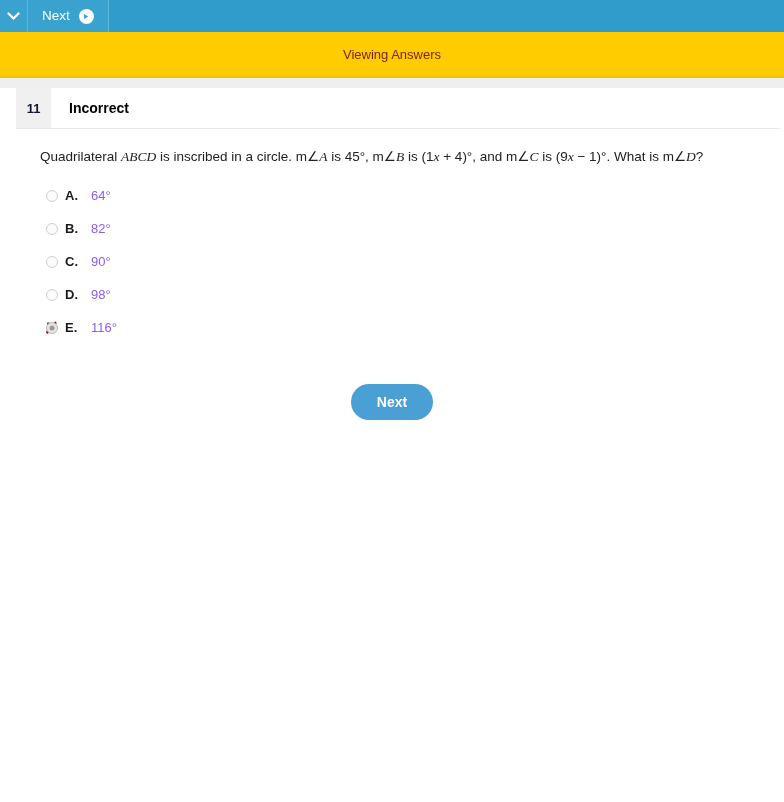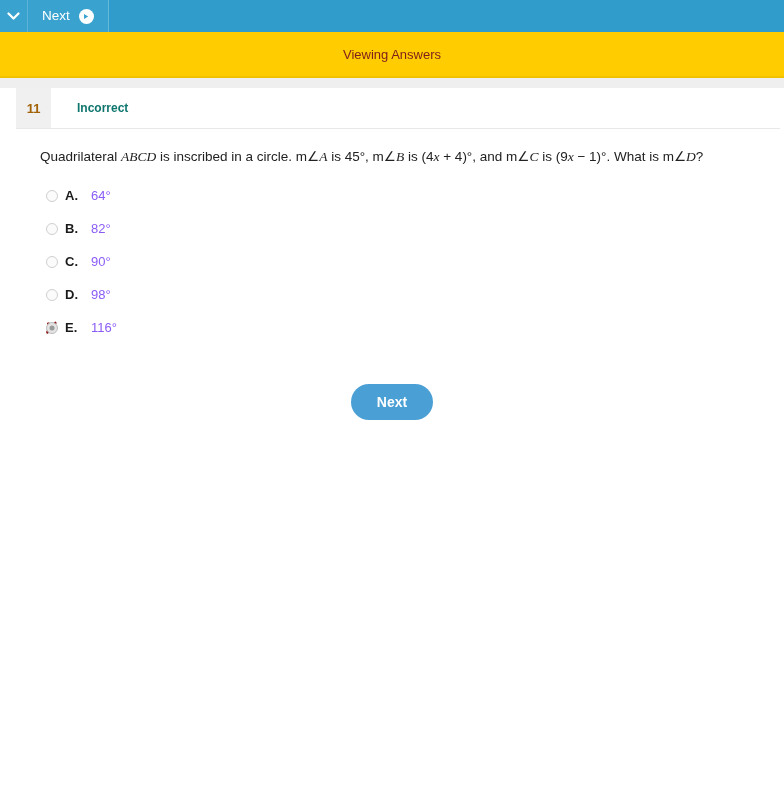--- a/index.html
+++ b/index.html
@@ -106,30 +106,30 @@
     height: 40px;
     border-bottom: 1px solid #e8e8e8;
     margin: 0 4px 0 16px;
   }
   .qnum {
     width: 35px;
     background: #f0f0f0;
     display: flex;
     align-items: center;
     justify-content: center;
-    color: #a16207;
+    color: #0f172a;
     font-size: 13px;
     font-weight: bold;
   }
   .result-label {
     display: flex;
     align-items: center;
-    padding-left: 26px;
-    color: #0f766e;
-    font-size: 12px;
+    padding-left: 18px;
+    color: #000000;
+    font-size: 14px;
     font-weight: bold;
   }
 
   
   .question {
     padding: 18px 30px 0 40px;
     color: #222222;
     font-size: 13.5px;
     line-height: 1.5;
   }
@@ -245,21 +245,21 @@
 <div class="page-bg"></div>
 
 <div class="card">
 
   <div class="result-row">
     <div class="qnum">11</div>
     <div class="result-label">Incorrect</div>
   </div>
 
   <div class="question">
-    <span>Quadrilateral </span><em>ABCD</em><span> is inscribed in a circle. m∠</span><em>A</em><span> is 45°, m∠</span><em>B</em><span> is (4</span><em>x</em><span> + 4)°, and m∠</span><em>C</em><span> is (9</span><em>x</em><span> − 1)°. What is m∠</span><em>D</em><span>?</span>
+    <span>Quadrilateral </span><em>ABCD</em><span> is inscribed in a circle. m∠</span><em>A</em><span> is 45°, m∠</span><em>B</em><span> is (1</span><em>x</em><span> + 4)°, and m∠</span><em>C</em><span> is (9</span><em>x</em><span> − 1)°. What is m∠</span><em>D</em><span>?</span>
   </div>
 
   <div class="options">
       <div class="option">
         <span class="radio"></span>
         <span class="opt-letter">A.</span>
         <span class="opt-value">64°</span>
       </div>
       <div class="option">
         <span class="radio"></span>

